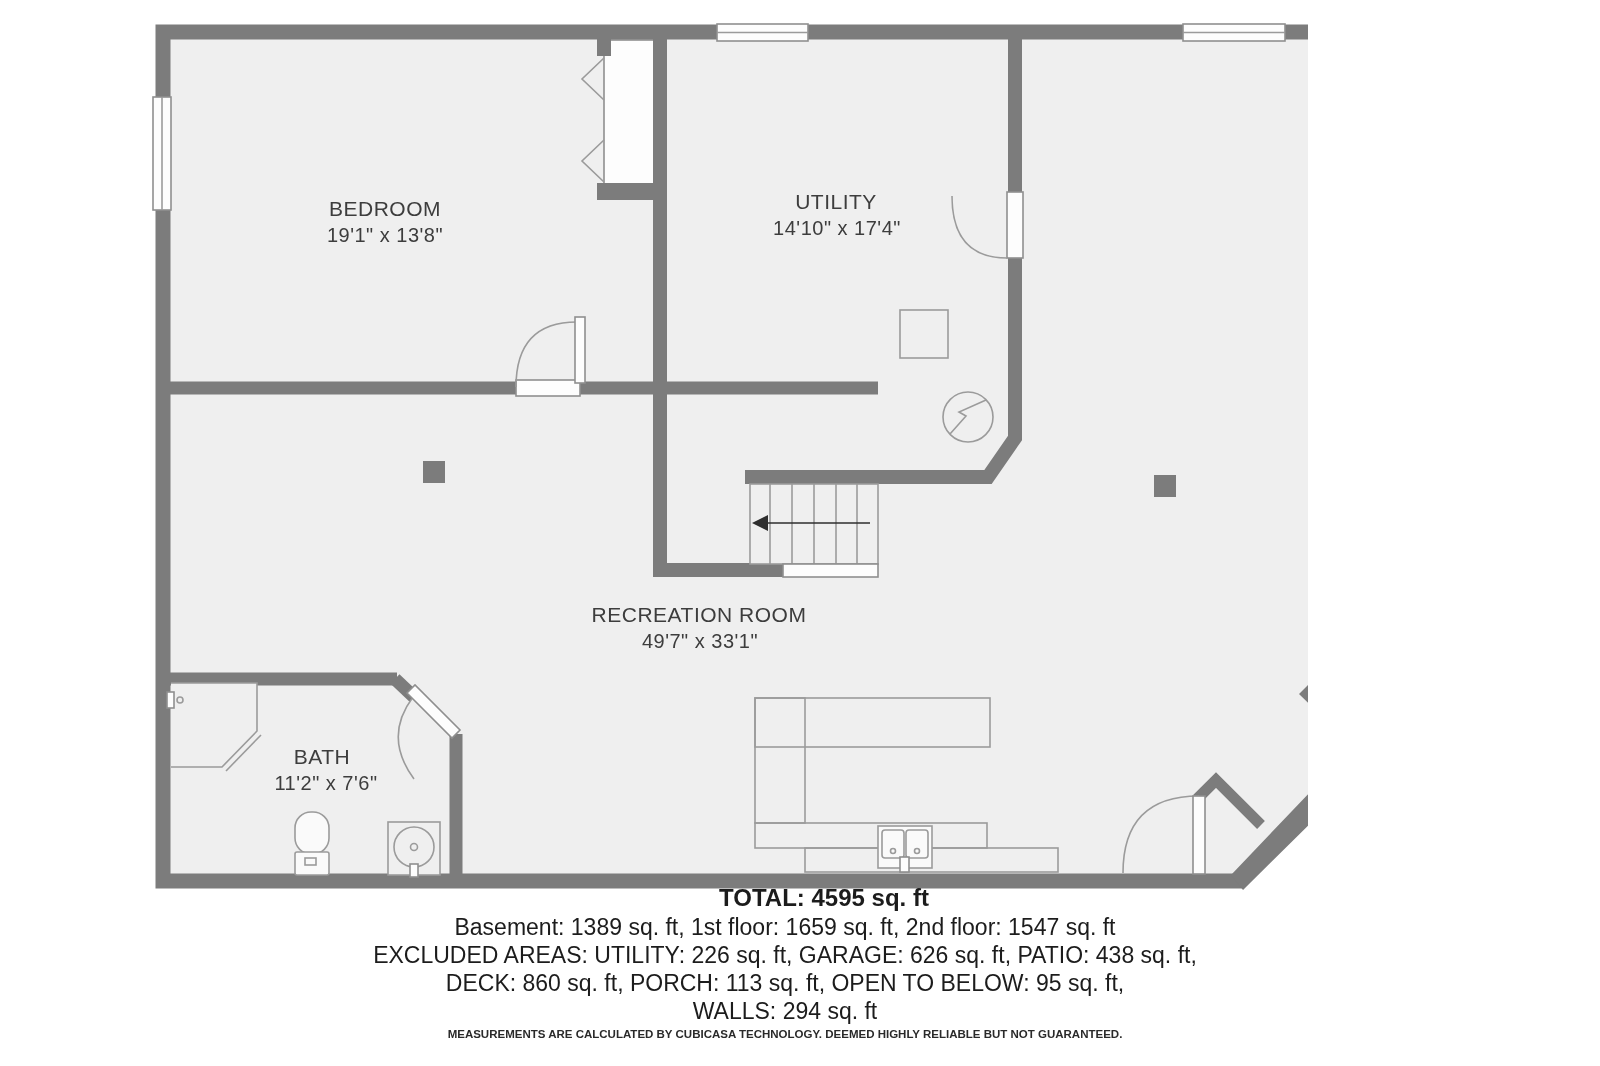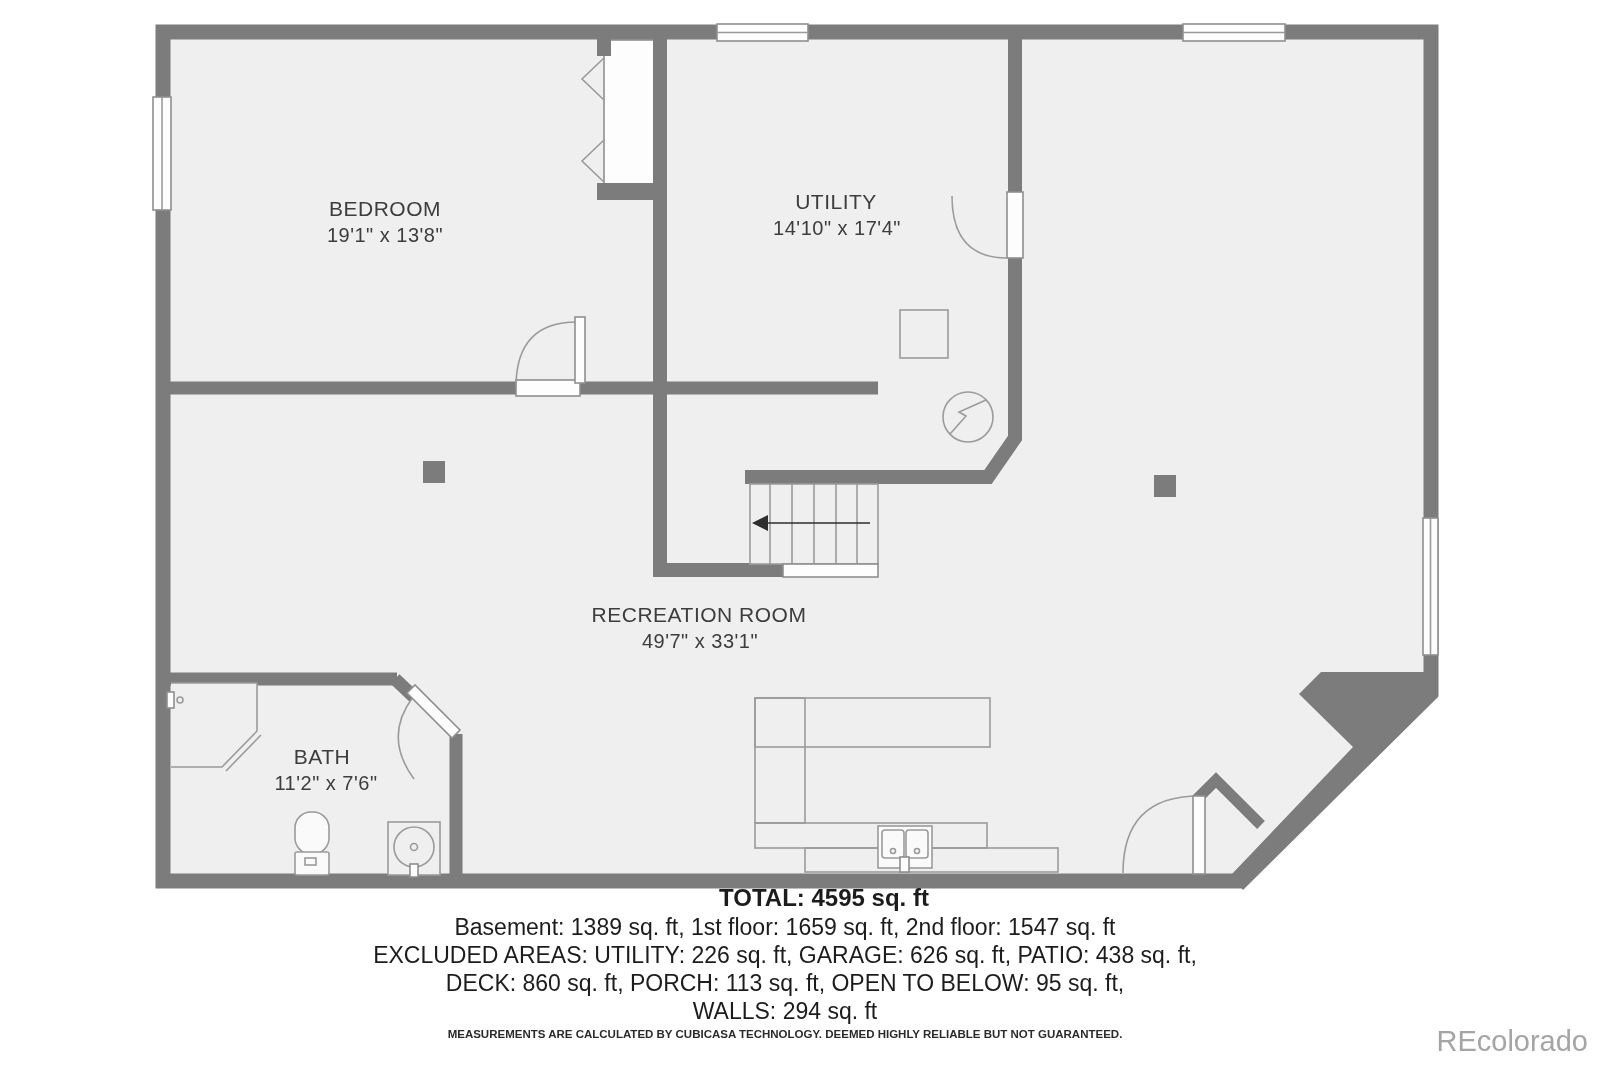--- a/index.html
+++ b/index.html
@@ -1,16 +1,16 @@
 <!DOCTYPE html>
 <html><head>
 <meta charset="utf-8">
 <style>
   html,body{margin:0;padding:0;background:#ffffff;}
-  .page{position:relative;width:1600px;height:1066px;background:#ffffff;overflow:hidden;
+  .page{position:relative;width:1308px;height:1066px;background:#ffffff;overflow:hidden;
         font-family:"Liberation Sans","DejaVu Sans",sans-serif;}
   svg{display:block;}
   .floor{fill:#efefef;}
   .wall{stroke:#7c7c7c;fill:none;}
   .wallfill{fill:#7c7c7c;stroke:none;}
   .thin{stroke:#9b9b9b;stroke-width:1.6;fill:none;}
   .thinfill{stroke:#9b9b9b;stroke-width:1.6;fill:#efefef;}
   .fixture{stroke:#9b9b9b;stroke-width:1.6;fill:#fafafa;}
   .white{fill:#fdfdfd;stroke:#8f8f8f;stroke-width:1.6;}
   .roomname{font-size:21px;fill:#3d3d3d;text-anchor:middle;letter-spacing:0.5px;}

